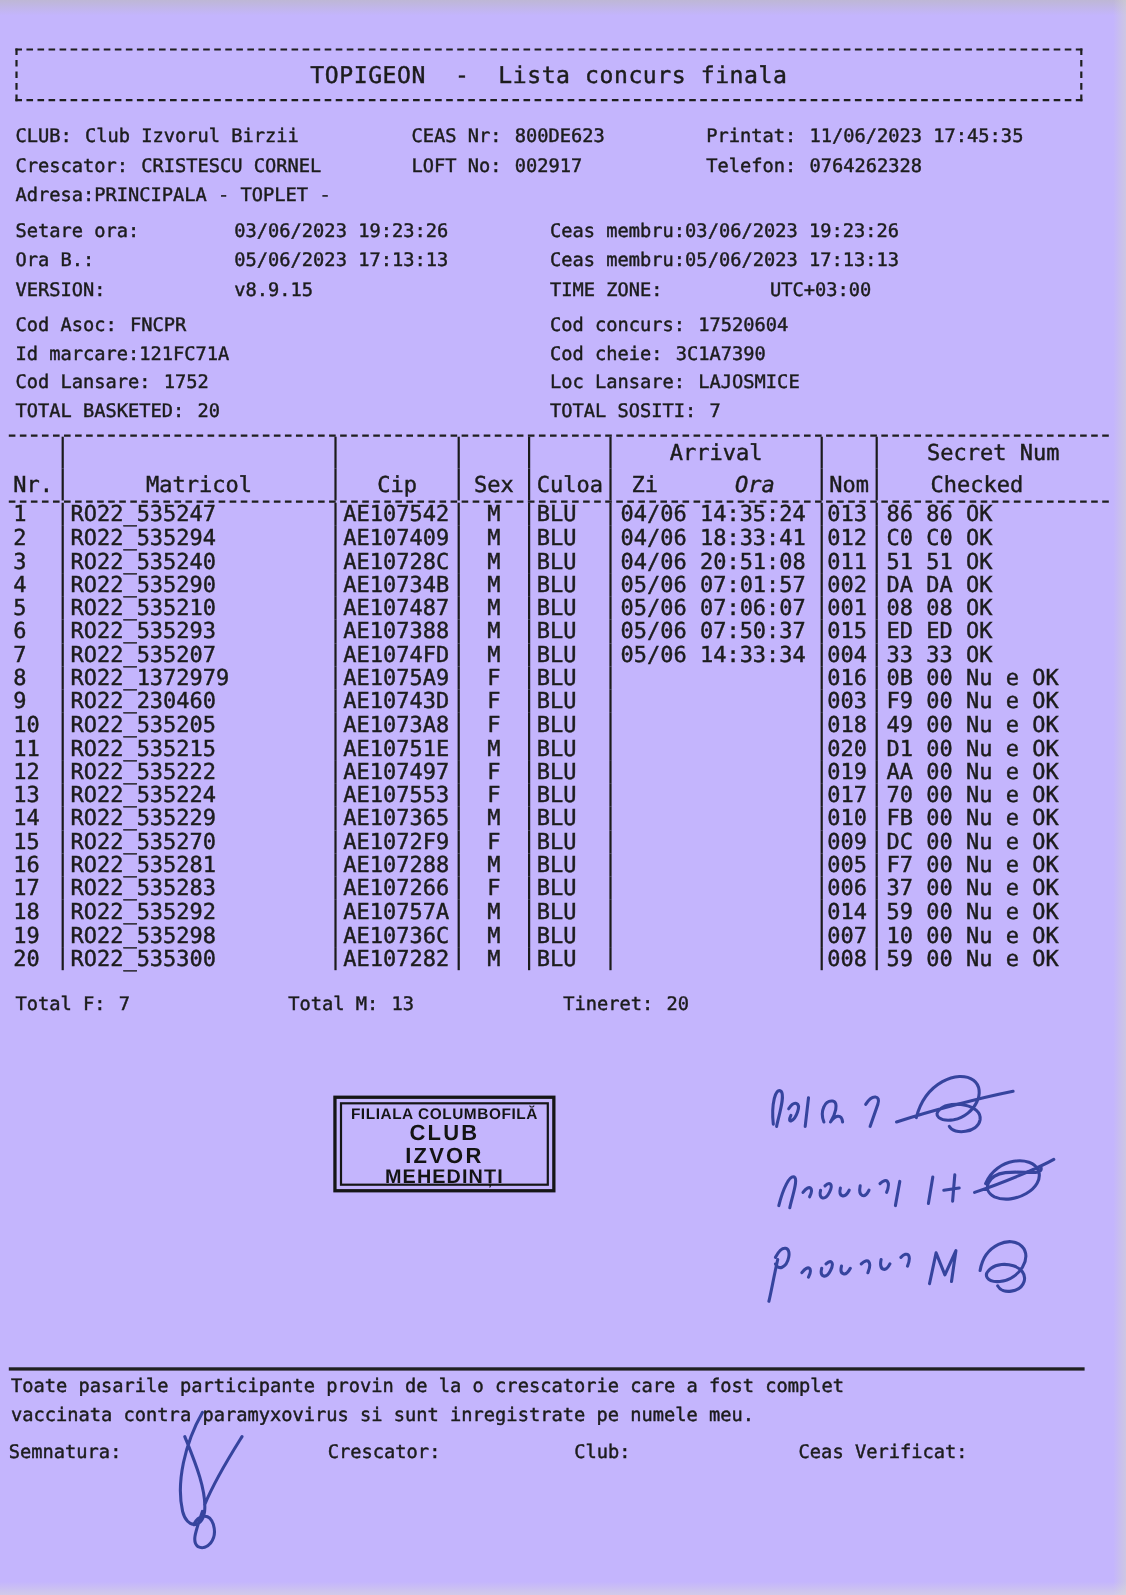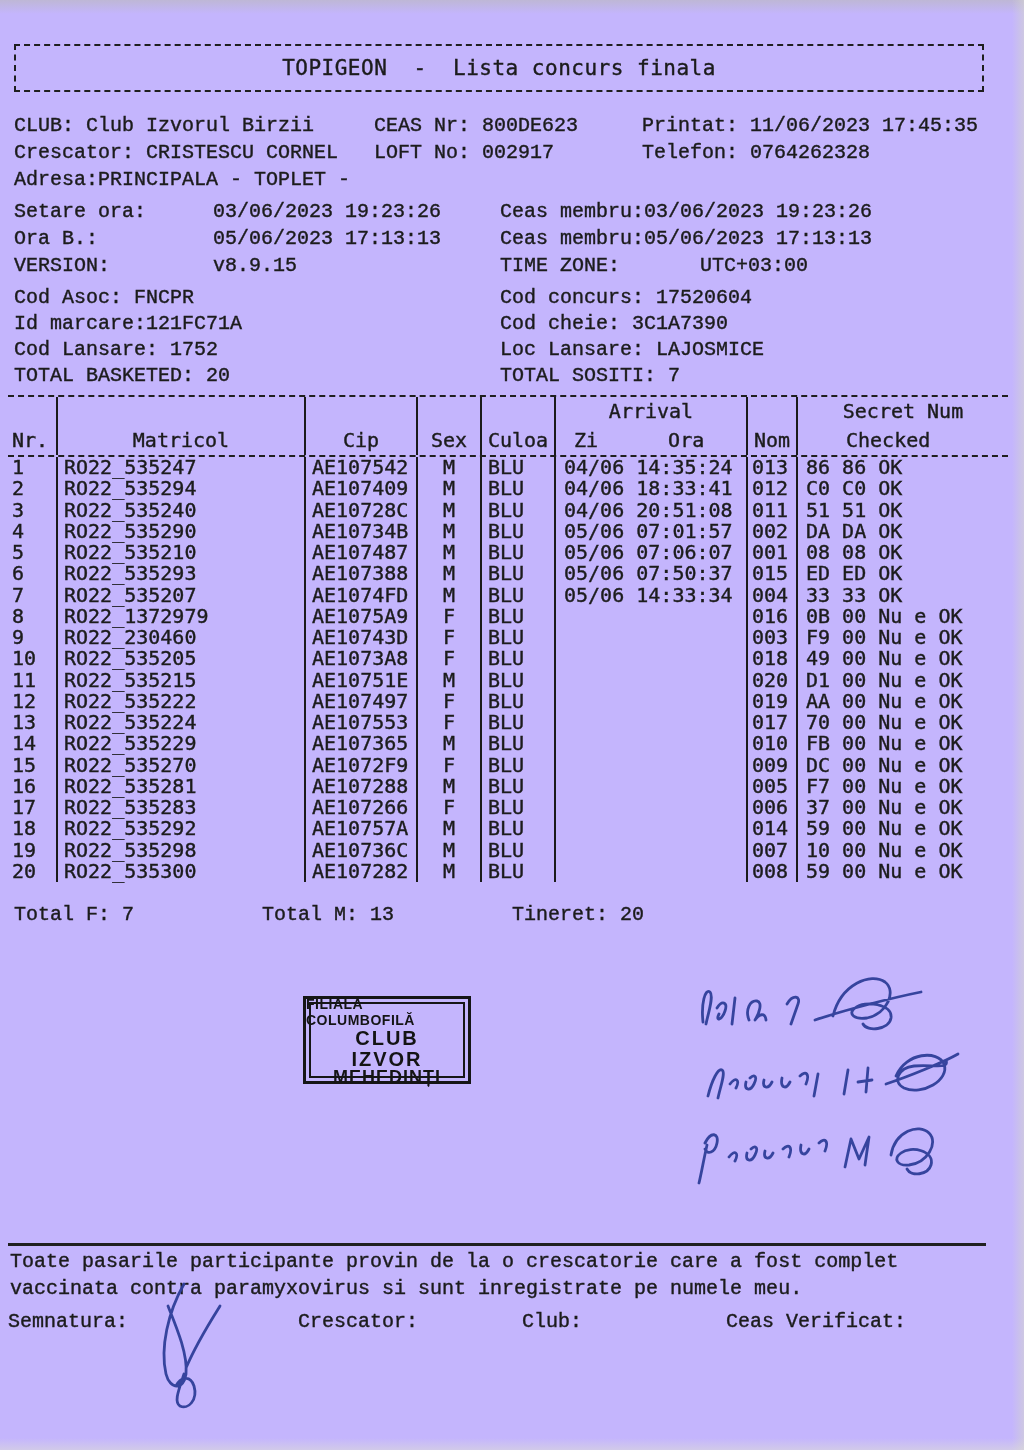--- a/index.html
+++ b/index.html
@@ -8,21 +8,21 @@
     background:#c4b5fd;overflow:hidden;
     font-family:"DejaVu Sans Mono","Liberation Mono",monospace;
     color:#1c1c1c;
   }
   .edge{position:absolute;pointer-events:none;}
   .edge-top{top:0;left:0;right:0;height:14px;background:linear-gradient(to bottom,#b9b9b5,rgba(255,255,255,0));opacity:.55;}
   .edge-right{top:0;right:0;bottom:0;width:12px;background:linear-gradient(to left,#d4d4d0,rgba(255,255,255,0));opacity:.6;}
   .edge-bottom{left:0;right:0;bottom:0;height:12px;background:linear-gradient(to top,#dddcd8,rgba(255,255,255,0));opacity:.55;}
 
   .mono{white-space:pre;font-size:20px;-webkit-text-stroke:.4px #1c1c1c;}
-  .ln{position:absolute;white-space:pre;font-size:20px;font-family:Liberation Mono, monospace;-webkit-text-stroke:.4px #1c1c1c;}
+  .ln{position:absolute;white-space:pre;font-size:17px;-webkit-text-stroke:.4px #1c1c1c;}
   .at{position:absolute;top:0;white-space:pre;}
   .sp{margin-left:12px;}
 
   .title-box{
     position:absolute;top:44px;left:14px;width:966px;height:44px;
     border:2px dashed #1f1f1f;display:flex;align-items:center;justify-content:center;
   }
   .title-box .t{font-size:21px;letter-spacing:.5px;}
 
   
@@ -37,26 +37,26 @@
   .c-nr{padding-left:4px;}
   .c-matricol{padding-left:6px;}
   .c-cip{padding-left:6px;}
   .c-sex{text-align:center;}
   .c-culoa{padding-left:6px;}
   .c-arrival{padding-left:8px;}
   .c-nom{padding-left:4px;}
   .c-secret{padding-left:8px;}
   .h-center{text-align:center;padding-left:0;}
   .h-zi{margin-left:18px;}
-  .h-ora{margin-left:70px;}
+  .h-ora{margin-left:70px;font-style:italic;}
   .h-checked{padding-left:48px;}
 
   
   .stamp{
-    position:absolute;top:996px;left:303px;width:168px;height:88px;
+    position:absolute;top:996px;left:303px;width:202px;height:88px;
     border:3px solid #161616;outline:2px solid #161616;outline-offset:-8px;
     box-sizing:border-box;display:flex;flex-direction:column;align-items:center;justify-content:center;
     font-family:"Liberation Sans","DejaVu Sans",sans-serif;font-weight:bold;color:#141414;
     background:rgba(255,255,255,.0);
   }
   .stamp .s1{font-size:14px;letter-spacing:.5px;line-height:16px;}
   .stamp .s2{font-size:20px;letter-spacing:2px;line-height:21px;}
   .stamp .s3{font-size:20px;letter-spacing:2px;line-height:21px;}
   .stamp .s4{font-size:18px;letter-spacing:1px;line-height:15px;}
 

